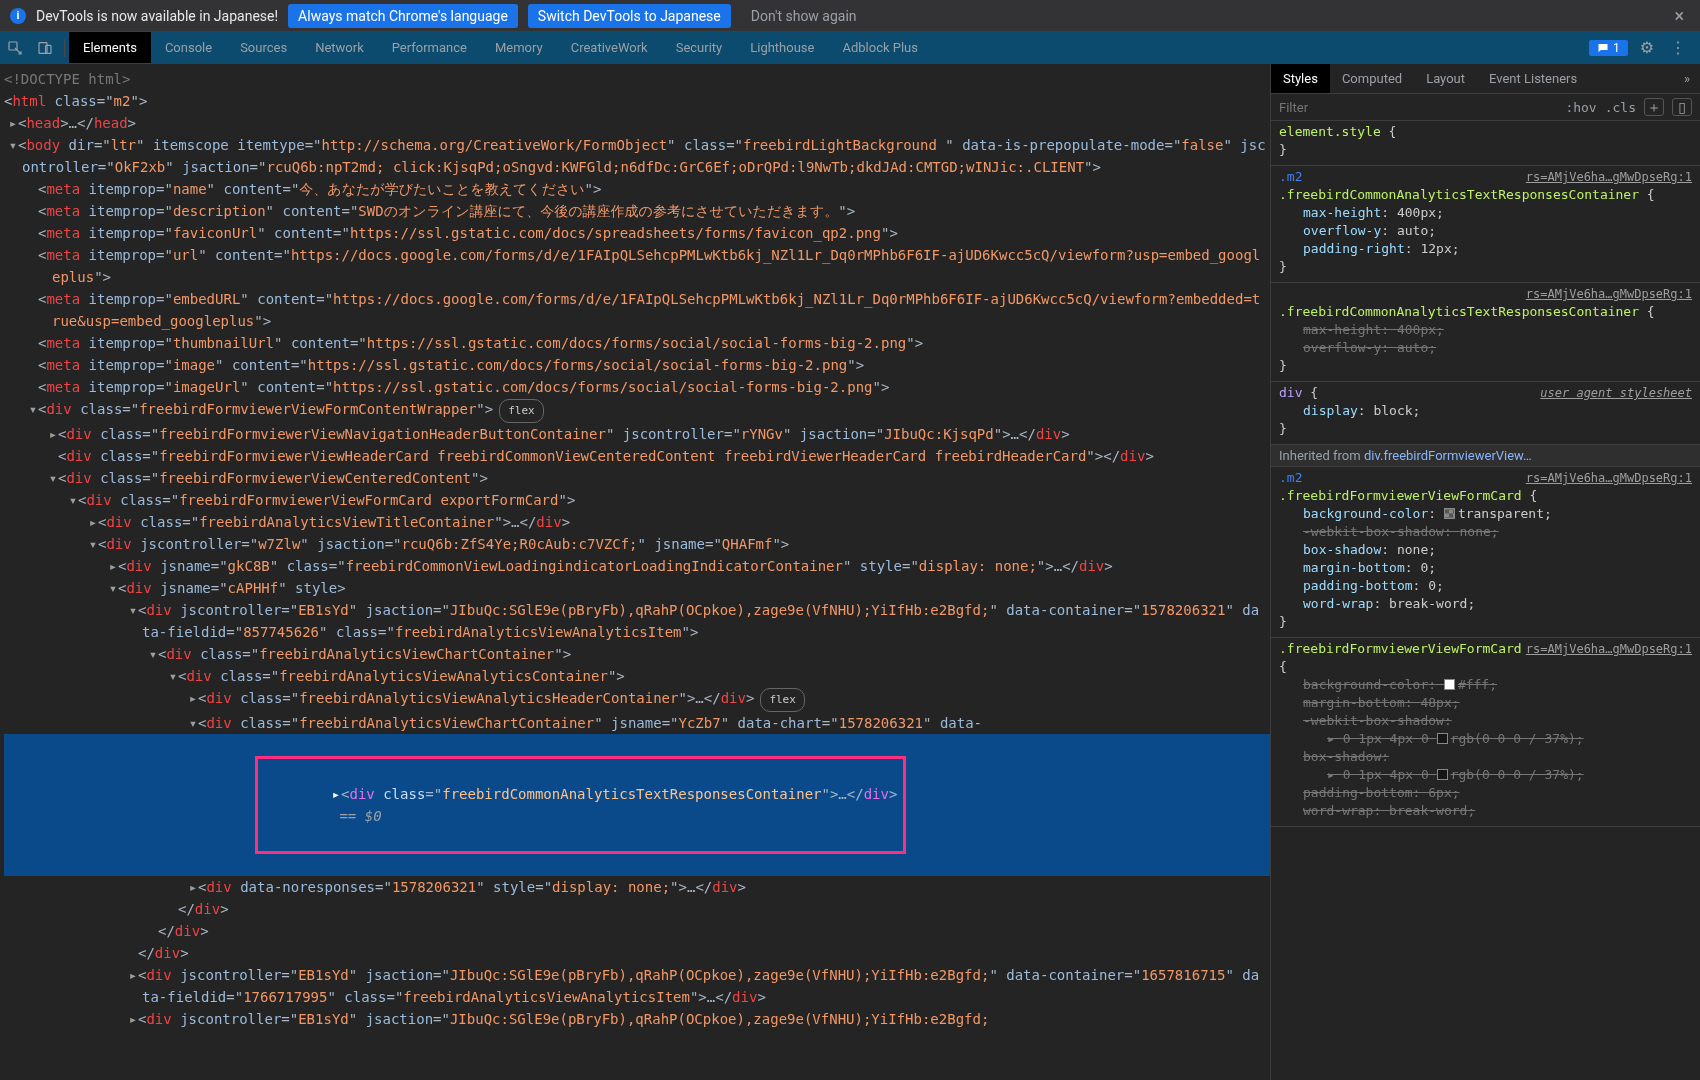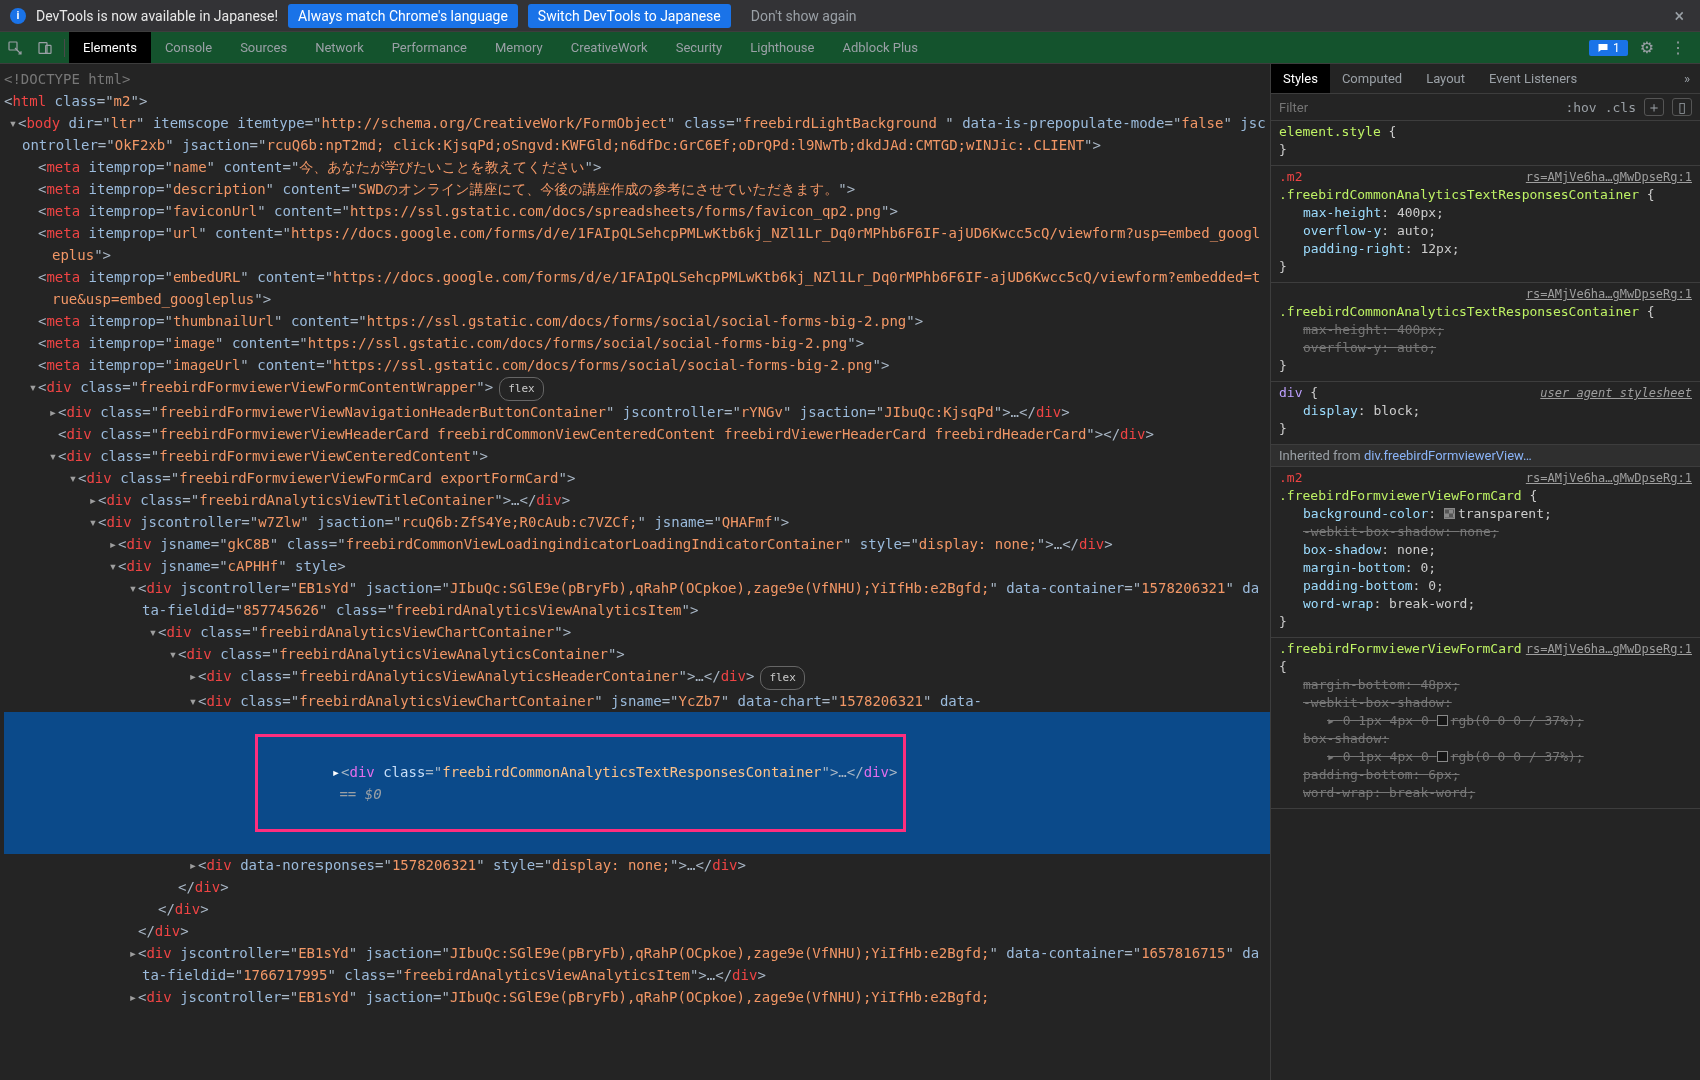--- a/index.html
+++ b/index.html
@@ -40,21 +40,21 @@
 .chip.ghost { background: transparent; color: #9aa0a6; }
 .infobar .spacer { flex: 1; }
 .infobar .close {
   font-size: 18px; color: #9aa0a6; cursor: pointer; padding: 0 6px;
 }
 
 .toolbar {
   height: 32px;
   display: flex;
   align-items: center;
-  background: #14532d;
+  background: #0c4a6e;
   border-bottom: 1px solid #3d3d3d;
   font-family: -apple-system, "Segoe UI", Roboto, sans-serif;
   font-size: 13px;
 }
 .toolbar .iconbtn {
   width: 30px; height: 30px;
   display: flex; align-items: center; justify-content: center;
   color: #9aa0a6; cursor: pointer;
 }
 .toolbar .sep { width: 1px; height: 18px; background: #4a4a4a; margin: 0 4px; }
@@ -152,21 +152,21 @@
 .rules { overflow: auto; flex: 1; }
 .rule {
   border-bottom: 1px solid #3d3d3d;
   padding: 2px 8px 6px 8px;
   line-height: 18px;
   font-family: Menlo, Consolas, monospace;
   font-size: 13px;
 }
 .rule .src { float: right; color: #9e9e9e; text-decoration: underline; font-size: 12px; }
 .sel { color: #bef264; }
-.selmut { color: #ef4444; }
+.selmut { color: #3b82f6; }
 .selhl { color: #bda0ff; }
 .prop { color: #9cdcfe; }
 .brace { color: #ccc; }
 .indent1 { padding-left: 24px; }
 .strike { text-decoration: line-through; color: #777; }
 .strike .prop { color: #777; }
 .swatch {
   display: inline-block; width: 11px; height: 11px;
   border: 1px solid #888; vertical-align: -1px; margin-right: 3px;
 }
@@ -232,20 +232,21 @@
     <span class="dots">⋮</span>
   </div>
 </div>
 
 <div class="main">
 
   <div class="elements">
     <div class="ln"><span class="t-dim">&lt;!DOCTYPE html&gt;</span></div>
     <div class="ln"><span class="t-punc">&lt;</span><span class="t-tag">html</span> <span class="t-attr">class</span><span class="t-punc">="</span><span class="t-str">m2</span><span class="t-punc">"&gt;</span></div>
 
+    <div class="ln" style="padding-left:18px;"><span class="tri">▸</span><span class="t-punc">&lt;</span><span class="t-tag">head</span><span class="t-punc">&gt;…&lt;/</span><span class="t-tag">head</span><span class="t-punc">&gt;</span></div>
 
     <div class="ln" style="padding-left:18px;"><span class="tri">▾</span><span class="t-punc">&lt;</span><span class="t-tag">body</span> <span class="t-attr">dir</span><span class="t-punc">="</span><span class="t-str">ltr</span><span class="t-punc">"</span> <span class="t-attr">itemscope</span> <span class="t-attr">itemtype</span><span class="t-punc">="</span><span class="t-str">http://schema.org/CreativeWork/FormObject</span><span class="t-punc">"</span> <span class="t-attr">class</span><span class="t-punc">="</span><span class="t-str">freebirdLightBackground </span><span class="t-punc">"</span> <span class="t-attr">data-is-prepopulate-mode</span><span class="t-punc">="</span><span class="t-str">false</span><span class="t-punc">"</span> <span class="t-attr">jscontroller</span><span class="t-punc">="</span><span class="t-str">OkF2xb</span><span class="t-punc">"</span> <span class="t-attr">jsaction</span><span class="t-punc">="</span><span class="t-str">rcuQ6b:npT2md; click:KjsqPd;oSngvd:KWFGld;n6dfDc:GrC6Ef;oDrQPd:l9NwTb;dkdJAd:CMTGD;wINJic:.CLIENT</span><span class="t-punc">"&gt;</span></div>
 
     <div class="ln" style="padding-left:48px;"><span class="t-punc">&lt;</span><span class="t-tag">meta</span> <span class="t-attr">itemprop</span><span class="t-punc">="</span><span class="t-str">name</span><span class="t-punc">"</span> <span class="t-attr">content</span><span class="t-punc">="</span><span class="t-str">今、あなたが学びたいことを教えてください</span><span class="t-punc">"&gt;</span></div>
     <div class="ln" style="padding-left:48px;"><span class="t-punc">&lt;</span><span class="t-tag">meta</span> <span class="t-attr">itemprop</span><span class="t-punc">="</span><span class="t-str">description</span><span class="t-punc">"</span> <span class="t-attr">content</span><span class="t-punc">="</span><span class="t-str">SWDのオンライン講座にて、今後の講座作成の参考にさせていただきます。</span><span class="t-punc">"&gt;</span></div>
     <div class="ln" style="padding-left:48px;"><span class="t-punc">&lt;</span><span class="t-tag">meta</span> <span class="t-attr">itemprop</span><span class="t-punc">="</span><span class="t-str">faviconUrl</span><span class="t-punc">"</span> <span class="t-attr">content</span><span class="t-punc">="</span><span class="t-str">https://ssl.gstatic.com/docs/spreadsheets/forms/favicon_qp2.png</span><span class="t-punc">"&gt;</span></div>
     <div class="ln" style="padding-left:48px;"><span class="t-punc">&lt;</span><span class="t-tag">meta</span> <span class="t-attr">itemprop</span><span class="t-punc">="</span><span class="t-str">url</span><span class="t-punc">"</span> <span class="t-attr">content</span><span class="t-punc">="</span><span class="t-str">https://docs.google.com/forms/d/e/1FAIpQLSehcpPMLwKtb6kj_NZl1Lr_Dq0rMPhb6F6IF-ajUD6Kwcc5cQ/viewform?usp=embed_googleplus</span><span class="t-punc">"&gt;</span></div>
     <div class="ln" style="padding-left:48px;"><span class="t-punc">&lt;</span><span class="t-tag">meta</span> <span class="t-attr">itemprop</span><span class="t-punc">="</span><span class="t-str">embedURL</span><span class="t-punc">"</span> <span class="t-attr">content</span><span class="t-punc">="</span><span class="t-str">https://docs.google.com/forms/d/e/1FAIpQLSehcpPMLwKtb6kj_NZl1Lr_Dq0rMPhb6F6IF-ajUD6Kwcc5cQ/viewform?embedded=true&amp;usp=embed_googleplus</span><span class="t-punc">"&gt;</span></div>
     <div class="ln" style="padding-left:48px;"><span class="t-punc">&lt;</span><span class="t-tag">meta</span> <span class="t-attr">itemprop</span><span class="t-punc">="</span><span class="t-str">thumbnailUrl</span><span class="t-punc">"</span> <span class="t-attr">content</span><span class="t-punc">="</span><span class="t-str">https://ssl.gstatic.com/docs/forms/social/social-forms-big-2.png</span><span class="t-punc">"&gt;</span></div>
     <div class="ln" style="padding-left:48px;"><span class="t-punc">&lt;</span><span class="t-tag">meta</span> <span class="t-attr">itemprop</span><span class="t-punc">="</span><span class="t-str">image</span><span class="t-punc">"</span> <span class="t-attr">content</span><span class="t-punc">="</span><span class="t-str">https://ssl.gstatic.com/docs/forms/social/social-forms-big-2.png</span><span class="t-punc">"&gt;</span></div>
@@ -339,20 +340,21 @@
         <div class="indent1"><span class="prop">box-shadow</span>: <span>none</span>;</div>
         <div class="indent1"><span class="prop">margin-bottom</span>: <span>0</span>;</div>
         <div class="indent1"><span class="prop">padding-bottom</span>: <span>0</span>;</div>
         <div class="indent1"><span class="prop">word-wrap</span>: <span>break-word</span>;</div>
         <span class="brace">}</span>
       </div>
 
       <div class="rule">
         <span class="src">rs=AMjVe6ha…gMwDpseRg:1</span>
         <span class="sel">.freebirdFormviewerViewFormCard</span> <span class="brace">{</span><br>
+        <div class="indent1 strike"><span class="prop">background-color</span>: <span class="swatch" style="background:#fff"></span><span>#fff</span>;</div>
         <div class="indent1 strike"><span class="prop">margin-bottom</span>: <span>48px</span>;</div>
         <div class="indent1 strike"><span class="prop">-webkit-box-shadow</span>:</div>
         <div class="indent1 strike" style="padding-left:48px;">▸ <span>0 1px 4px 0 </span><span class="swatch" style="background:rgba(0,0,0,.37)"></span><span>rgb(0 0 0 / 37%)</span>;</div>
         <div class="indent1 strike"><span class="prop">box-shadow</span>:</div>
         <div class="indent1 strike" style="padding-left:48px;">▸ <span>0 1px 4px 0 </span><span class="swatch" style="background:rgba(0,0,0,.37)"></span><span>rgb(0 0 0 / 37%)</span>;</div>
         <div class="indent1 strike"><span class="prop">padding-bottom</span>: <span>6px</span>;</div>
         <div class="indent1 strike"><span class="prop">word-wrap</span>: <span>break-word</span>;</div>
       </div>
     </div>
   </div>

